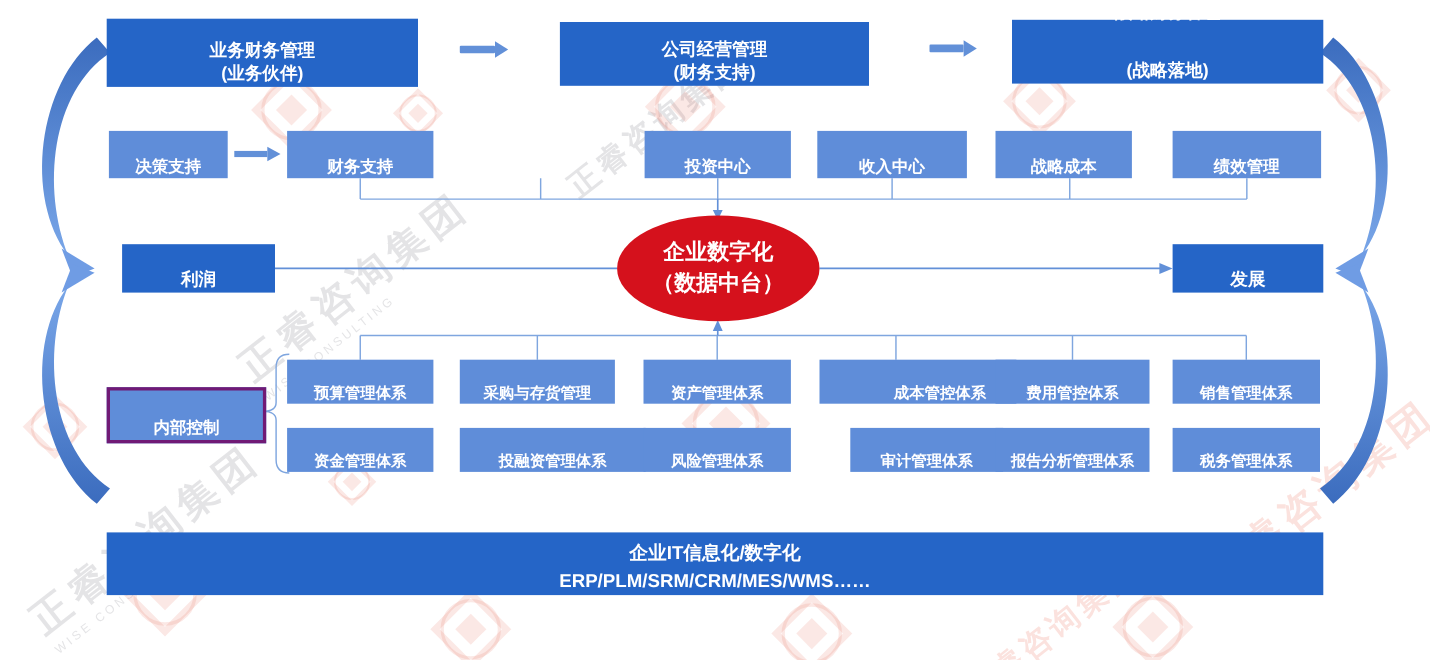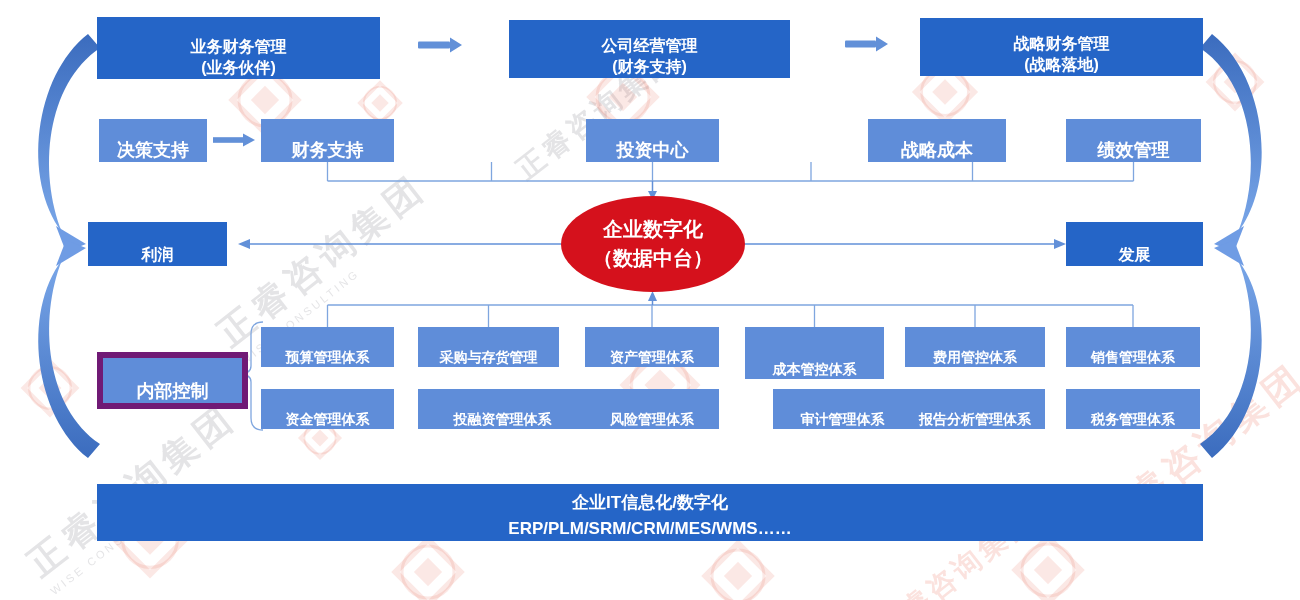--- a/index.html
+++ b/index.html
@@ -3,22 +3,22 @@
 <meta charset="utf-8">
 <style>
   html,body{margin:0;padding:0;background:#fff;}
   .canvas{position:relative;width:1300px;height:600px;background:#fff;overflow:hidden;
           font-family:"Liberation Sans","DejaVu Sans",sans-serif;}
   .layer-svg{position:absolute;left:0;top:0;z-index:1;}
   .box{position:absolute;z-index:2;display:flex;flex-direction:column;align-items:center;
        justify-content:flex-end;color:#fff;font-weight:700;text-align:center;line-height:1.35;}
   .dark{background:var(--primary-dark,#2565c7);}
   .med{background:var(--primary-medium,#5f8dd9);}
-  .bordered{border:6px solid #701a75;}
-  .fs17{font-size:17px}.fs16{font-size:16px}.fs15{font-size:18px}.fs14{font-size:14px}
+  .bordered{border:3px solid #701a75;}
+  .fs17{font-size:17px}.fs16{font-size:16px}.fs15{font-size:15px}.fs14{font-size:14px}
   .hub{position:absolute;z-index:2;left:561px;top:196px;width:184px;height:96px;border-radius:50%;
        background:var(--accent-red,#d5111c);color:#fff;font-weight:700;display:flex;
        flex-direction:column;align-items:center;justify-content:center;font-size:20px;line-height:1.45;}
   .ln{stroke:var(--connector,#7fa6df);stroke-width:1.3;fill:none;}
   .arln{stroke:var(--arrow,#6290d8);stroke-width:1.5;}
   .ar{fill:var(--arrow,#6290d8);}
   .wm-text{position:absolute;z-index:0;transform:rotate(-38deg);font-weight:700;white-space:nowrap;}
   .wm-gray{color:rgba(150,150,158,.26);}
   .wm-red{color:rgba(233,112,92,.20);}
   .wm-big{font-size:36px;letter-spacing:6px;}
@@ -130,44 +130,45 @@
   </svg>
 
   <div class="box dark fs16" style="left:97px;top:17px;width:283px;height:62px;">
     <span>业务财务管理</span>
     <span>(业务伙伴)</span>
   </div>
   <div class="box dark fs16" style="left:509px;top:20px;width:281px;height:58px;">
     <span>公司经营管理</span>
     <span>(财务支持)</span>
   </div>
-  <div class="box dark fs16" style="left:920px;top:18px;width:283px;height:58px;">
+  <div class="box dark fs16" style="left:920px;top:18px;width:283px;height:58px;gap:32px;">
     <span>战略财务管理</span>
     <span>(战略落地)</span>
   </div>
 
   <div class="box med fs15" style="left:99px;top:119px;width:108px;height:43px;">决策支持</div>
   <div class="box med fs15" style="left:261px;top:119px;width:133px;height:43px;">财务支持</div>
   <div class="box med fs15" style="left:586px;top:119px;width:133px;height:43px;">投资中心</div>
-  <div class="box med fs15" style="left:868px;top:119px;width:138px;height:43px;">战略成本</div>
+  <div class="box med fs15" style="left:743px;top:119px;width:136px;height:43px;">收入中心</div>
+  <div class="box med fs15" style="left:905px;top:119px;width:124px;height:43px;">战略成本</div>
   <div class="box med fs15" style="left:1066px;top:119px;width:135px;height:43px;">绩效管理</div>
 
-  <div class="box dark fs16" style="left:88px;top:222px;width:139px;height:44px;">利润</div>
+  <div class="box dark fs16" style="left:111px;top:222px;width:139px;height:44px;">利润</div>
   <div class="hub">
     <span>企业数字化</span>
     <span>（数据中台）</span>
   </div>
   <div class="box dark fs16" style="left:1066px;top:222px;width:137px;height:44px;">发展</div>
 
   <div class="box med bordered fs15" style="left:97px;top:352px;width:139px;height:45px;">内部控制</div>
 
   <div class="box med fs14" style="left:261px;top:327px;width:133px;height:40px;">预算管理体系</div>
   <div class="box med fs14" style="left:418px;top:327px;width:141px;height:40px;">采购与存货管理</div>
   <div class="box med fs14" style="left:585px;top:327px;width:134px;height:40px;">资产管理体系</div>
-  <div class="box med fs14" style="left:745px;top:327px;width:139px;height:52px;">成本管控体系</div>
+  <div class="box med fs14" style="left:745px;top:327px;width:139px;height:40px;padding-left:40px;">成本管控体系</div>
   <div class="box med fs14" style="left:905px;top:327px;width:140px;height:40px;">费用管控体系</div>
   <div class="box med fs14" style="left:1066px;top:327px;width:134px;height:40px;">销售管理体系</div>
 
   <div class="box med fs14" style="left:261px;top:389px;width:133px;height:40px;">资金管理体系</div>
   <div class="box med fs14" style="left:418px;top:389px;width:169px;height:40px;">投融资管理体系</div>
   <div class="box med fs14" style="left:585px;top:389px;width:134px;height:40px;">风险管理体系</div>
   <div class="box med fs14" style="left:745px;top:389px;width:139px;height:40px;margin-left:28px;">审计管理体系</div>
   <div class="box med fs14" style="left:905px;top:389px;width:140px;height:40px;">报告分析管理体系</div>
   <div class="box med fs14" style="left:1066px;top:389px;width:134px;height:40px;">税务管理体系</div>
 

